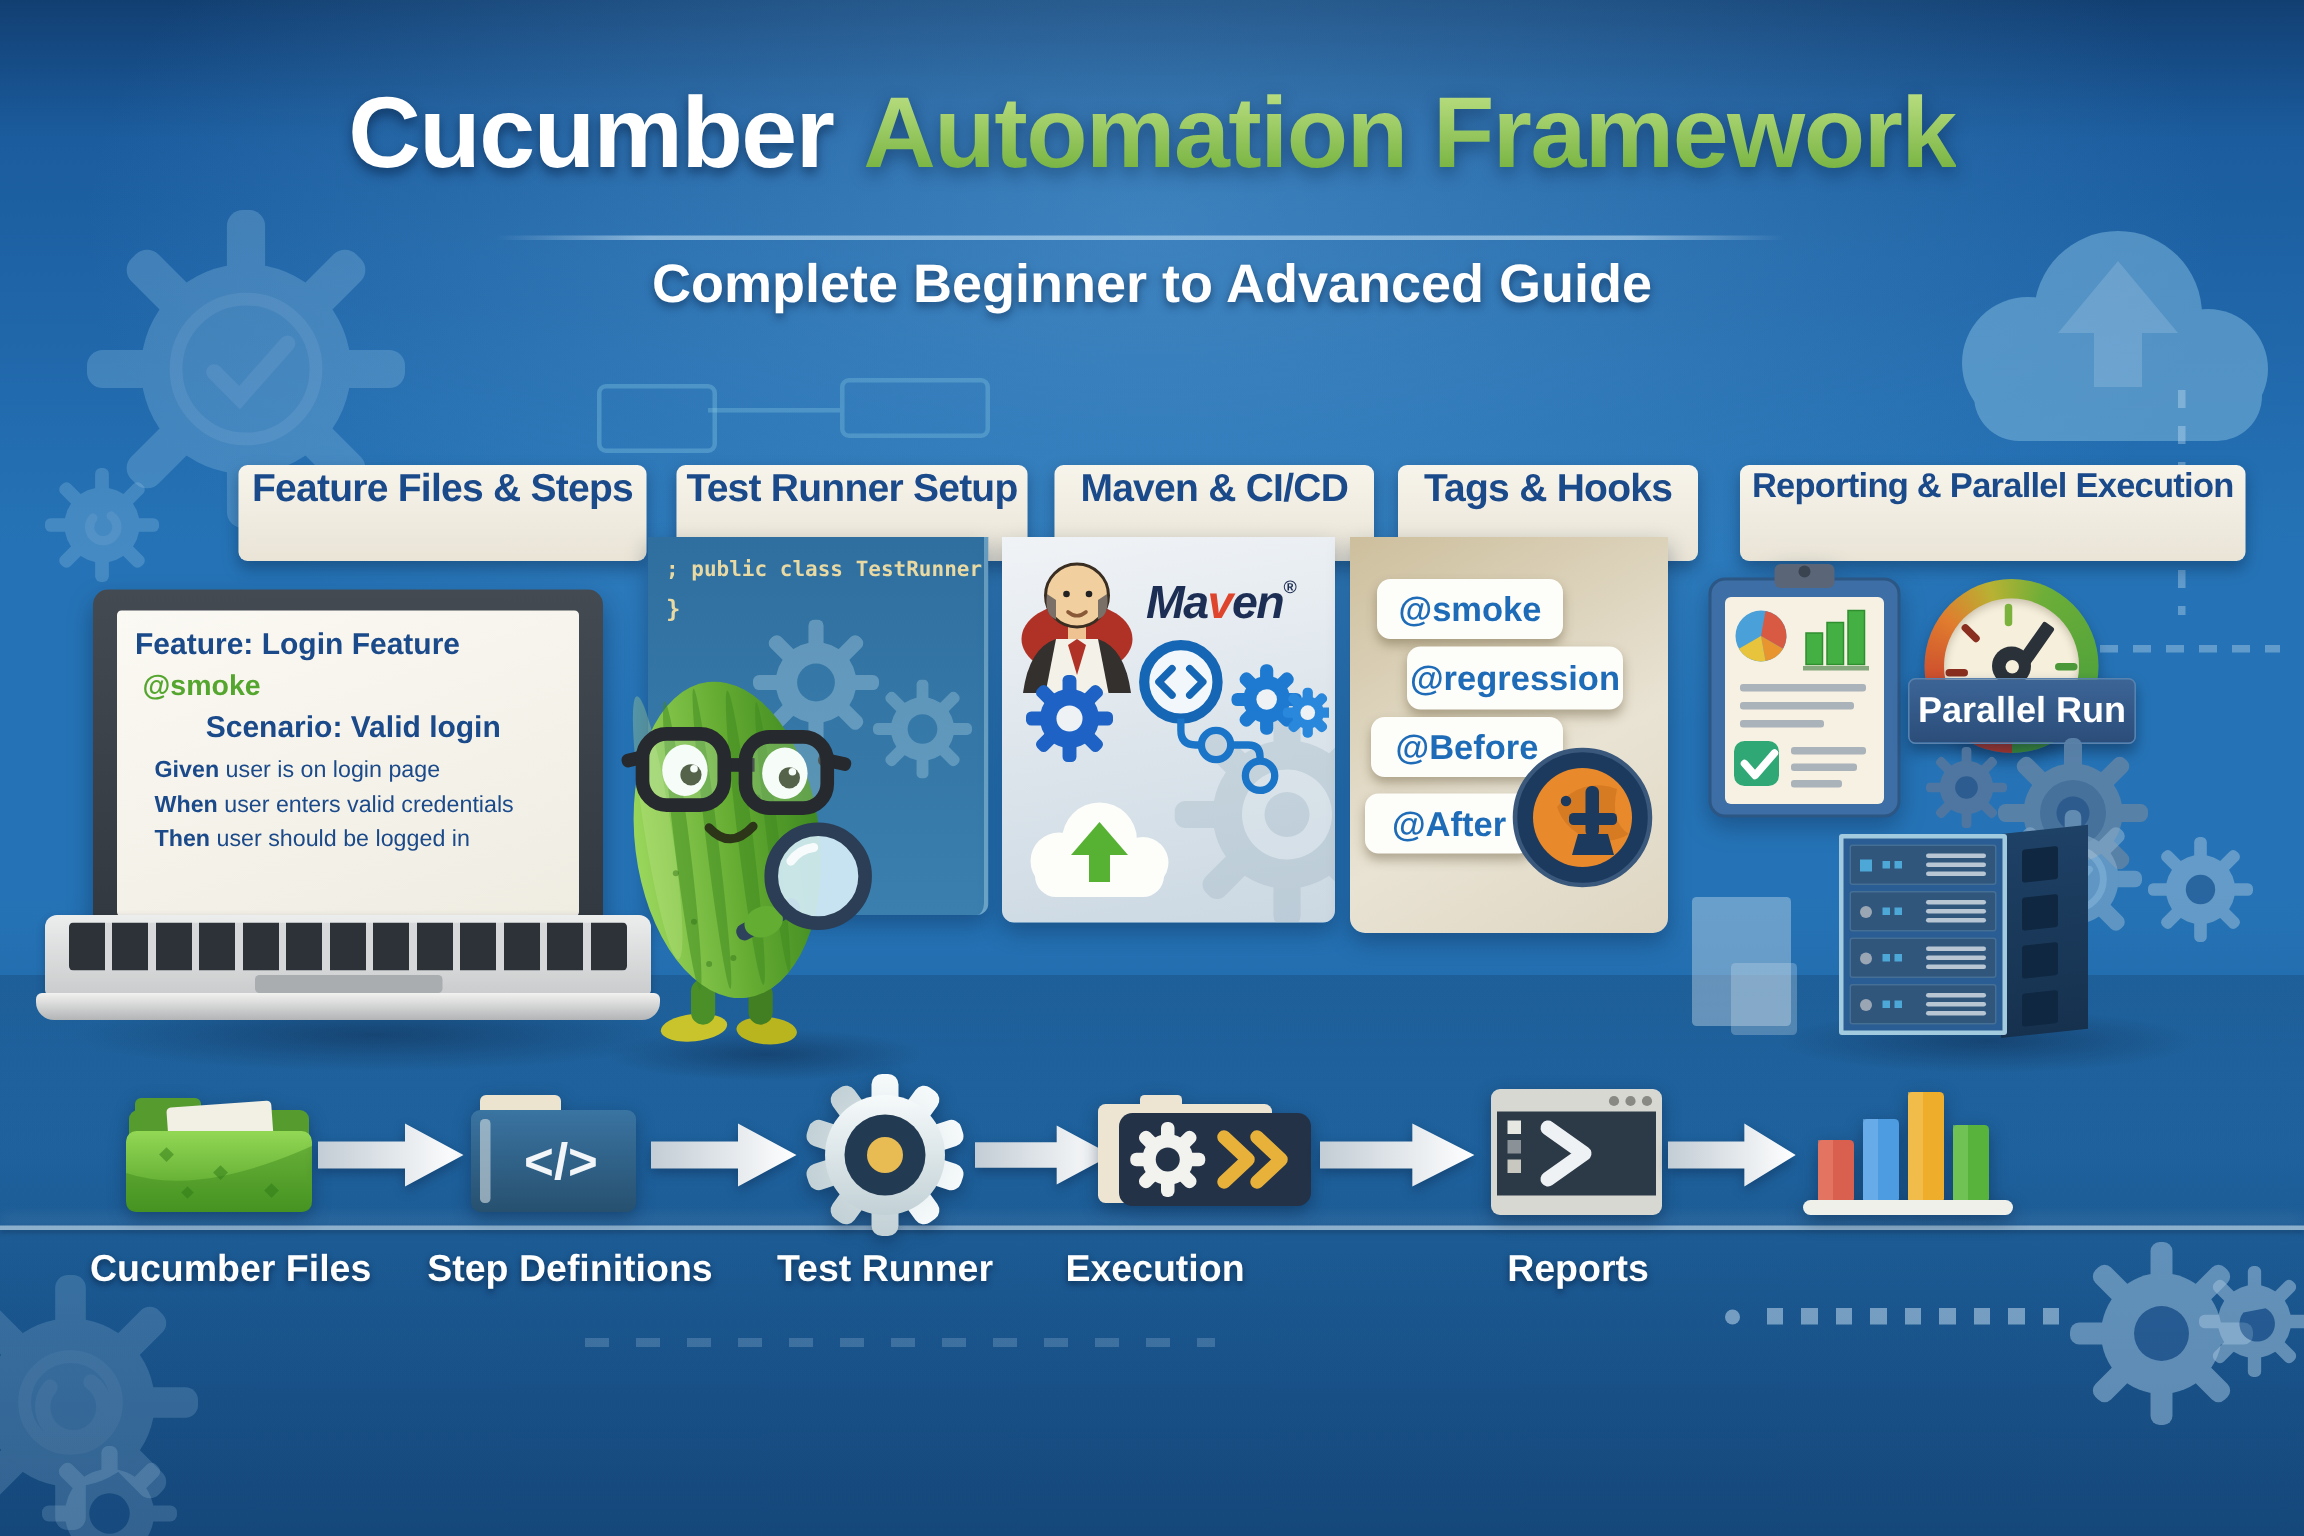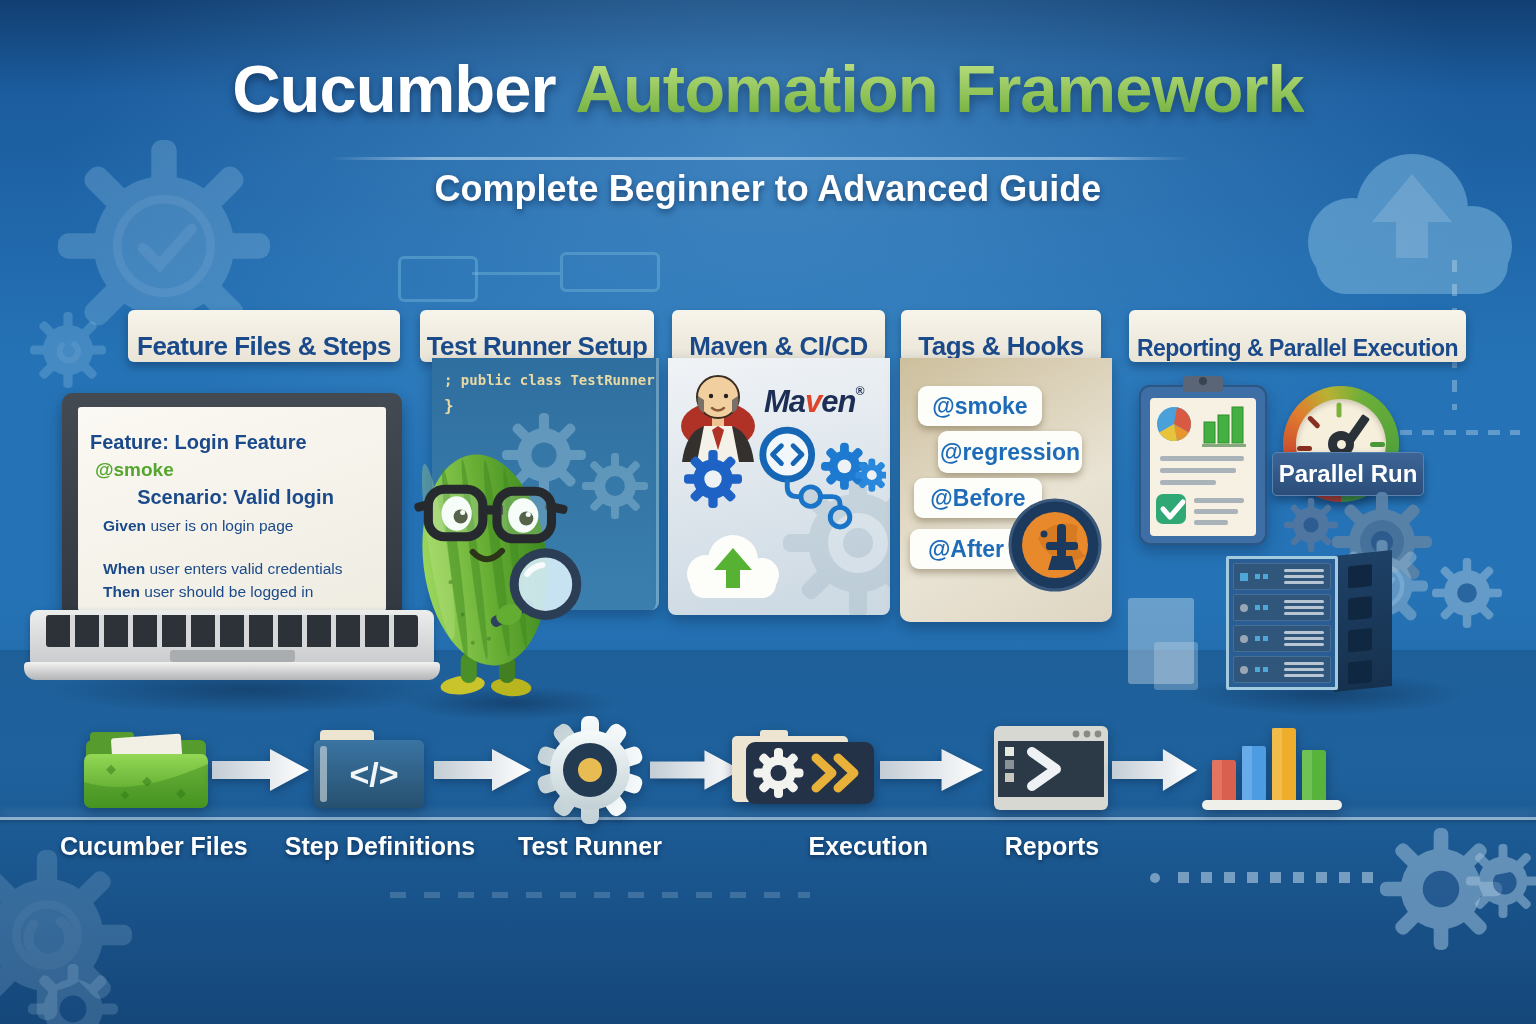--- a/index.html
+++ b/index.html
@@ -5,25 +5,25 @@
   html,body{margin:0;padding:0;background:#0e3560;}
   .canvas{
     position:relative;width:1536px;height:1024px;overflow:hidden;
     font-family:"Liberation Sans",sans-serif;
     background:
       radial-gradient(ellipse 1150px 620px at 50% 15%, rgba(110,180,230,.40), rgba(0,0,0,0) 62%),
       linear-gradient(180deg,#123f72 0%,#1b5c9e 9%,#2573b6 36%,#2573b6 58%,#1e619d 78%,#174e85 100%);
   }
   .abs{position:absolute;}
   .hbox{
-    position:absolute;top:310px;height:52px;border-radius:6px;
+    position:absolute;top:310px;height:64px;border-radius:6px;
     background:linear-gradient(180deg,#f7f4eb,#e9e4d6);
     box-shadow:0 5px 10px rgba(5,25,55,.35);
-    display:flex;align-items:flex-end;justify-content:center;
-    color:#1b4a8a;font-weight:bold;font-size:26px;letter-spacing:-.5px;white-space:nowrap;
+    display:flex;align-items:flex-start;justify-content:center;
+    color:#1b4a8a;font-weight:bold;font-size:26px;letter-spacing:-.5px;white-space:nowrap;margin-left:31px;
   }
   .pill{
     position:absolute;background:#fdfdfa;border-radius:9px;
     box-shadow:0 4px 7px rgba(70,55,20,.35);
     display:flex;align-items:center;justify-content:center;
     color:#1e6cb8;font-weight:bold;font-size:23px;
   }
   .flowlabel{
     position:absolute;top:832px;color:#fff;font-weight:bold;font-size:25px;
     text-shadow:0 2px 4px rgba(0,20,45,.55);text-align:center;white-space:nowrap;
@@ -158,31 +158,31 @@
         </g>
         <circle cx="50" cy="50" r="15" fill="#3a7fae"></circle>
       </svg>
     <div style="position:absolute;left:12px;top:14px;font-family:'DejaVu Sans Mono',monospace;font-weight:bold;font-size:14px;color:#e9d9a3;white-space:nowrap;">; public class TestRunner:</div>
     <div style="position:absolute;left:12px;top:38px;font-family:'DejaVu Sans Mono',monospace;font-weight:bold;font-size:16px;color:#e9d9a3;">}</div>
   </div>
 
   <div class="shadow" style="left:40px;top:665px;width:420px;height:50px;"></div>
   <div class="abs" style="left:62px;top:393px;width:340px;height:232px;background:linear-gradient(180deg,#444a52,#32383f);border-radius:10px;box-shadow:0 8px 16px rgba(5,25,55,.4);"></div>
   <div class="abs" style="left:78px;top:407px;width:308px;height:204px;background:linear-gradient(160deg,#fbf9f3,#efece2);border-radius:3px;padding:12px 12px;box-sizing:border-box;display:flex;flex-direction:column;gap:5px;">
-    <div class="screenline" style="font-size:20px;font-weight:bold;margin-top:12px;">
+    <div class="screenline" style="font-size:20px;font-weight:bold;">
       <span>Feature:</span>&nbsp;<span>Login Feature</span>
     </div>
     <div class="screenline" style="font-size:19px;font-weight:bold;color:#55a62e;padding-left:5px;">@smoke</div>
     <div class="screenline" style="font-size:20px;font-weight:bold;padding-left:7px;text-align:center;">
       <span>Scenario:</span>&nbsp;<span>Valid login</span>
     </div>
     <div class="screenline" style="font-size:15.5px;padding-left:13px;padding-top:3px;">
       <b>Given</b>&nbsp;<span>user is on login page</span>
     </div>
-    <div class="screenline" style="font-size:15.5px;padding-left:13px;margin-top:20px;">
+    <div class="screenline" style="font-size:15.5px;padding-left:13px;">
       <b>When</b>&nbsp;<span>user enters valid credentials</span>
     </div>
     <div class="screenline" style="font-size:15.5px;padding-left:13px;">
       <b>Then</b>&nbsp;<span>user should be logged in</span>
     </div>
   </div>
   <div class="abs" style="left:30px;top:610px;width:404px;height:54px;background:linear-gradient(180deg,#eceded,#c9cbcc);border-radius:8px 8px 4px 4px;box-shadow:0 3px 6px rgba(10,30,60,.3);">
     <div style="position:absolute;left:16px;top:5px;width:372px;height:32px;background:repeating-linear-gradient(90deg,#2d3238 0 24px,#d6d8d9 24px 29px),repeating-linear-gradient(180deg,rgba(214,216,217,0) 0 8px,#d6d8d9 8px 11px);border-radius:3px;"></div>
     <div style="position:absolute;left:140px;top:40px;width:125px;height:12px;background:#a9adb0;border-radius:3px;"></div>
   </div>
@@ -519,21 +519,21 @@
       <rect x="42" y="18" width="9" height="50" rx="4"></rect>
       <rect x="42" y="18" width="9" height="50" rx="4" transform="rotate(45 46.5 43)"></rect>
       <rect x="42" y="18" width="9" height="50" rx="4" transform="rotate(90 46.5 43)"></rect>
       <rect x="42" y="18" width="9" height="50" rx="4" transform="rotate(135 46.5 43)"></rect>
       <circle cx="46.5" cy="43" r="17"></circle>
     </g>
     <circle cx="46.5" cy="43" r="8" fill="#243247"></circle>
     <path d="M 84 28 l 16 15 l -16 15" stroke="#e8b23a" stroke-width="9" fill="none" stroke-linecap="round" stroke-linejoin="round"></path>
     <path d="M 106 28 l 16 15 l -16 15" stroke="#e8b23a" stroke-width="9" fill="none" stroke-linecap="round" stroke-linejoin="round"></path>
   </svg>
-  <div class="flowlabel" style="left:748px;width:180px;text-align:right;"><span>Execution</span></div>
+  <div class="flowlabel" style="left:680px;width:180px;"><span>Execution</span></div>
 
   <svg class="abs" style="left:880px;top:748px;width:104px;height:44px;filter:drop-shadow(0 3px 4px rgba(8,30,60,.4));" viewBox="0 0 98 44" preserveAspectRatio="none">
     <polygon points="0,13 58,13 58,1 97,22 58,43 58,31 0,31" fill="url(#agrad)"></polygon>
   </svg>
 
   <svg class="abs" style="left:994px;top:726px;width:114px;height:84px;filter:drop-shadow(0 4px 6px rgba(8,30,60,.45));" viewBox="0 0 114 84">
     <rect x="0" y="0" width="114" height="84" rx="6" fill="#d8d8d2"></rect>
     <circle cx="82" cy="8" r="3.4" fill="#8a8a84"></circle>
       <circle cx="93" cy="8" r="3.4" fill="#8a8a84"></circle>
       <circle cx="104" cy="8" r="3.4" fill="#8a8a84"></circle>

